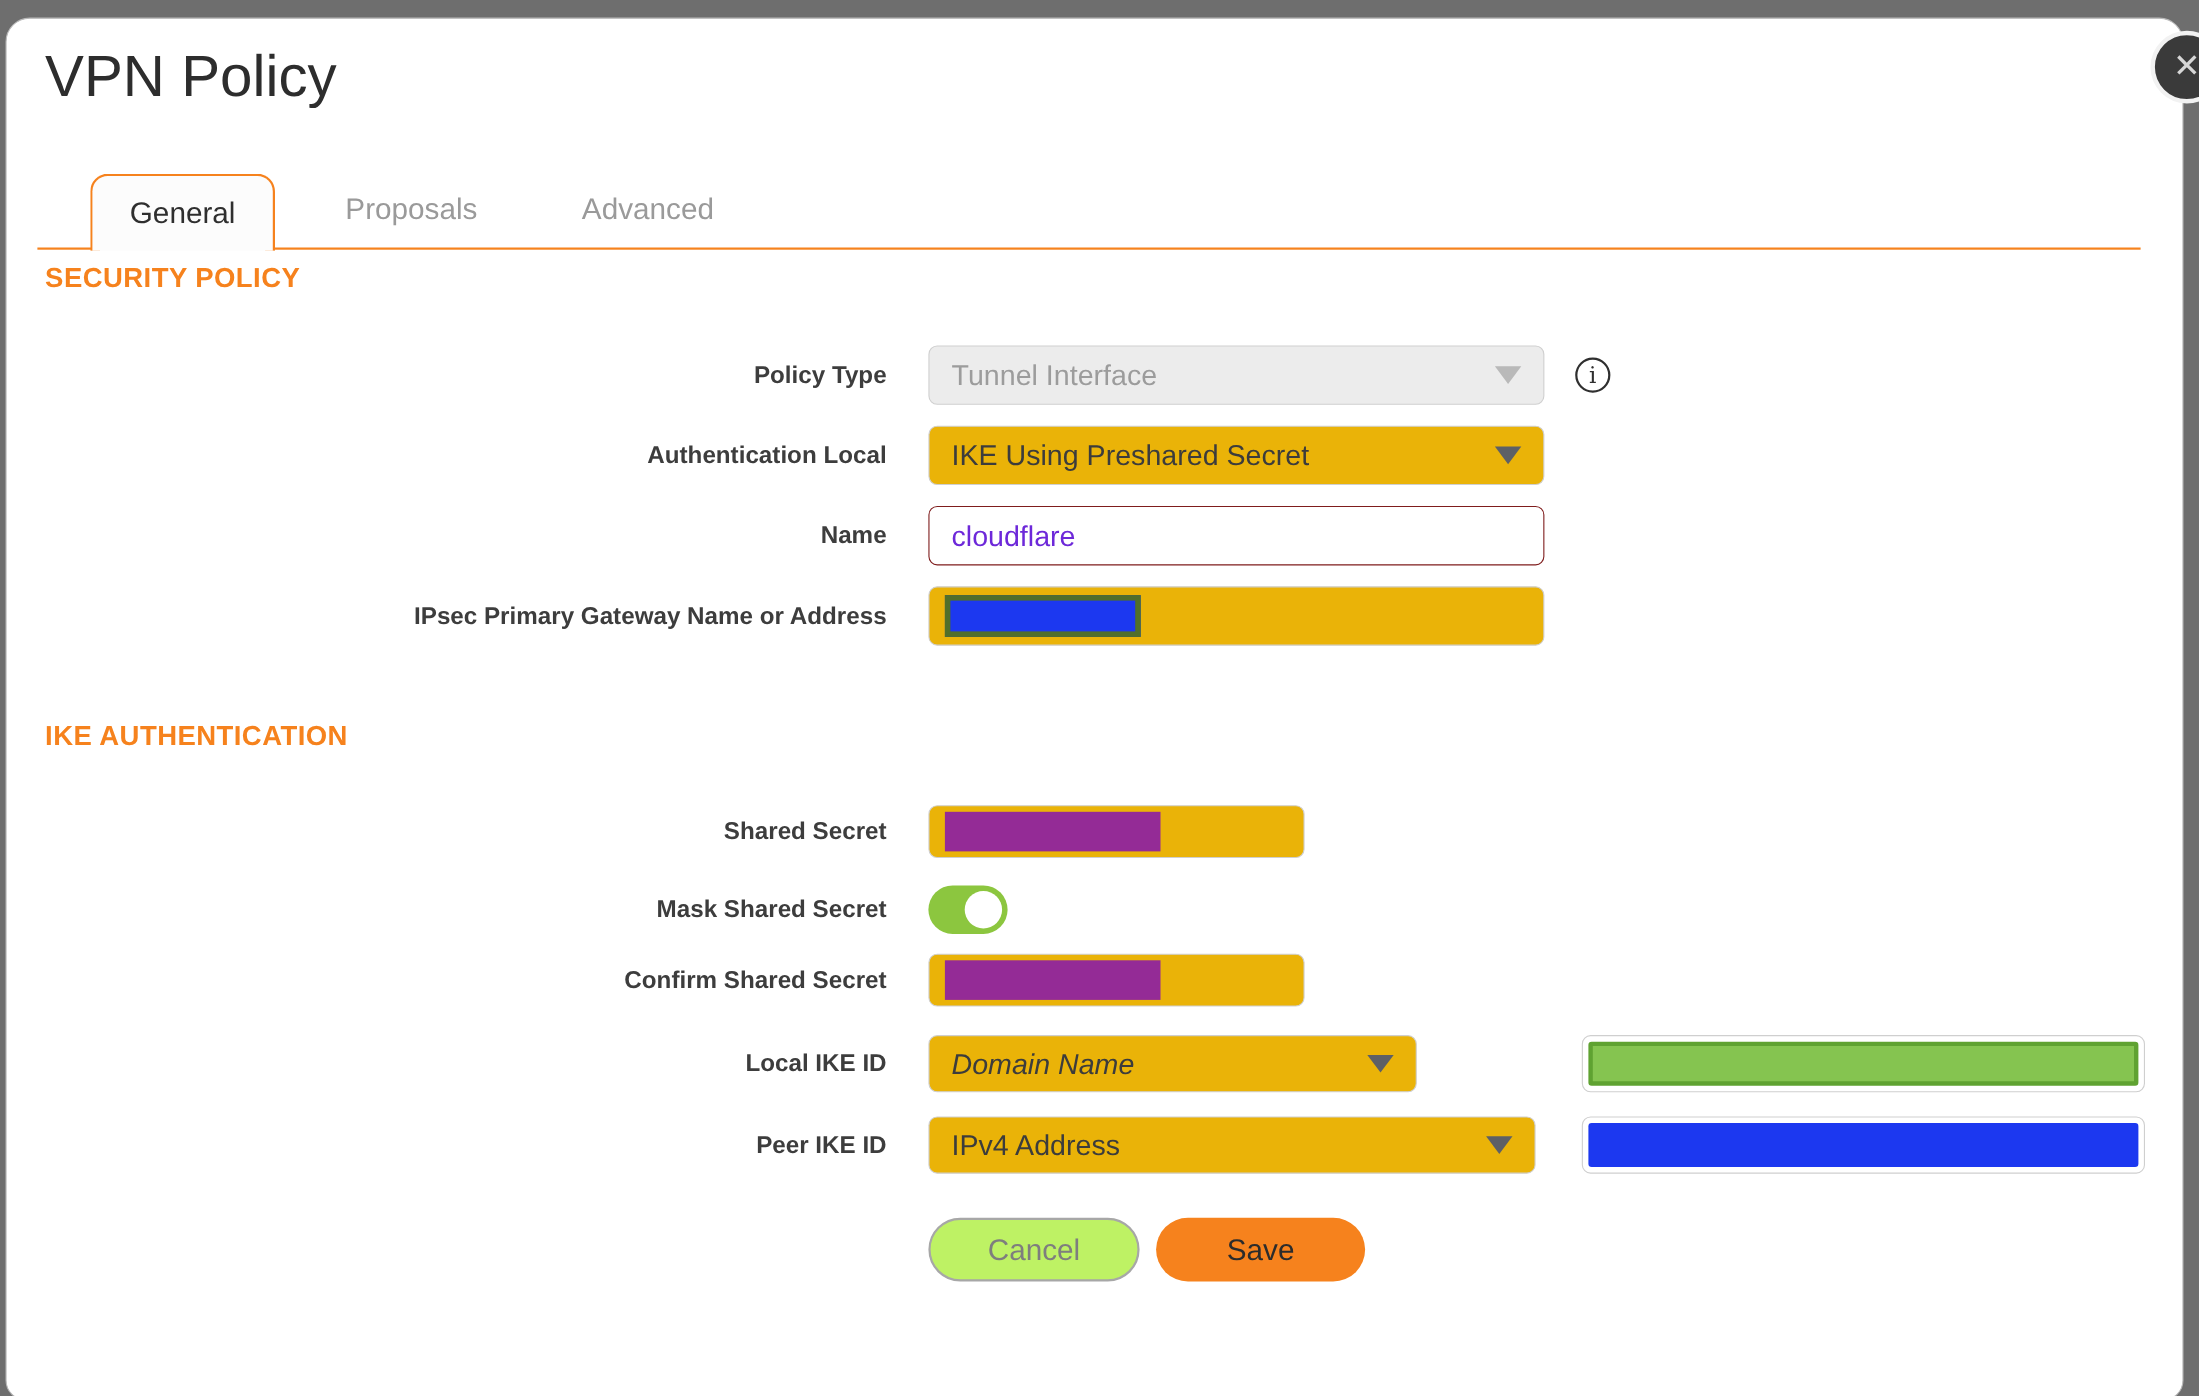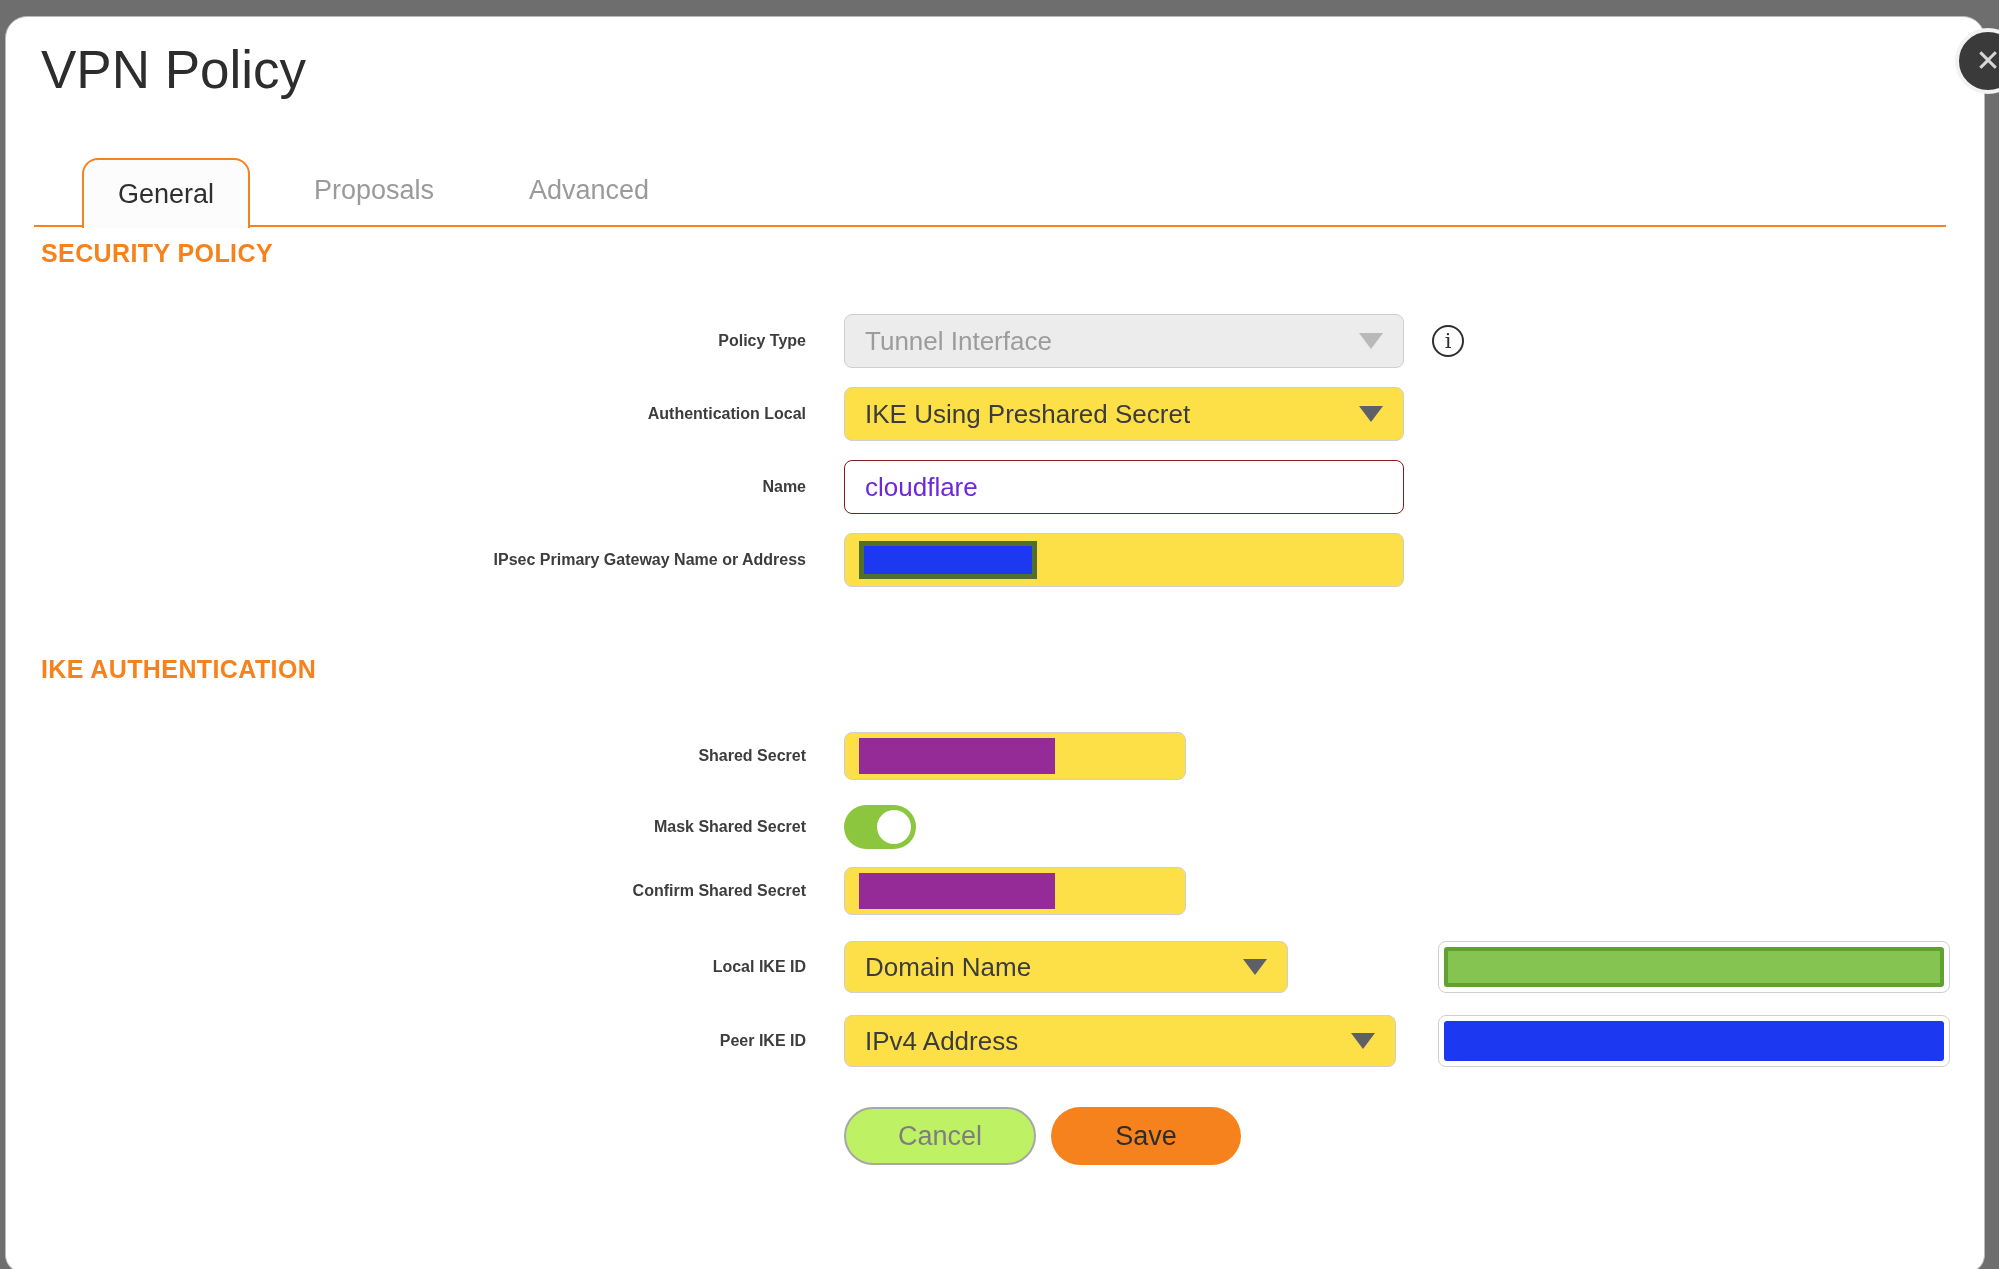--- a/index.html
+++ b/index.html
@@ -24,25 +24,25 @@
     font-size:27px;color:#2f2f2f;z-index:2;cursor:pointer;}
   .tab-plain{position:absolute;top:158px;width:136px;text-align:center;font-size:27px;color:#9a9a9a;cursor:pointer;}
   .tab-proposals{left:300px;}
   .tab-advanced{left:515px;}
 
   .section-header{position:absolute;left:35px;font-size:25px;font-weight:bold;
     color:var(--accent,#f58220);letter-spacing:.4px;}
 
   
   .row{position:absolute;left:0;display:flex;align-items:center;}
-  .row-label{width:800px;text-align:right;font-size:16px;font-weight:bold;color:#3d3d3d;flex:0 0 auto;}
+  .row-label{width:800px;text-align:right;font-size:22px;font-weight:bold;color:#3d3d3d;flex:0 0 auto;}
   .field-slot{margin-left:38px;height:100%;display:flex;align-items:flex-start;}
 
   .select,.input{box-sizing:border-box;height:100%;border:1px solid #cfcfcf;border-radius:8px;
-    background:#fde047;display:flex;align-items:center;padding:0 20px;font-size:26px;color:#3c3c3c;
+    background:#eab308;display:flex;align-items:center;padding:0 20px;font-size:26px;color:#3c3c3c;
     position:relative;}
   .select{cursor:pointer;}
   .caret{position:absolute;right:20px;top:50%;transform:translateY(-50%);width:0;height:0;
     border-left:12px solid transparent;border-right:12px solid transparent;
     border-top:16px solid #5d6066;}
   .select.disabled{background:#ececec;color:#9c9c9c;}
   .select.disabled .caret{border-top-color:#b9b9b9;}
 
   input.text-input{box-sizing:border-box;height:100%;width:560px;border:1px solid #7f1d1d;border-radius:8px;
     background:#fff;padding:0 20px;font-size:26px;color:#6d28d9;font-family:"Liberation Sans",sans-serif;outline:none;}
@@ -152,21 +152,21 @@
       <div class="field-slot">
         <div class="input redacted" style="width:342px;">
           <div class="redact-secret"></div>
         </div>
       </div>
     </div>
 
     <div class="row" style="top:924px;height:52px;">
       <div class="row-label">Local IKE ID</div>
       <div class="field-slot">
-        <div class="select" style="width:444px;">
+        <div class="select" style="width:444px;font-style:italic;">
           <span>Domain Name</span>
           <span class="caret"></span>
         </div>
       </div>
     </div>
     <div class="side-input" style="left:1432px;top:924px;">
       <div class="redact-green"></div>
     </div>
 
     <div class="row" style="top:998px;height:52px;">

